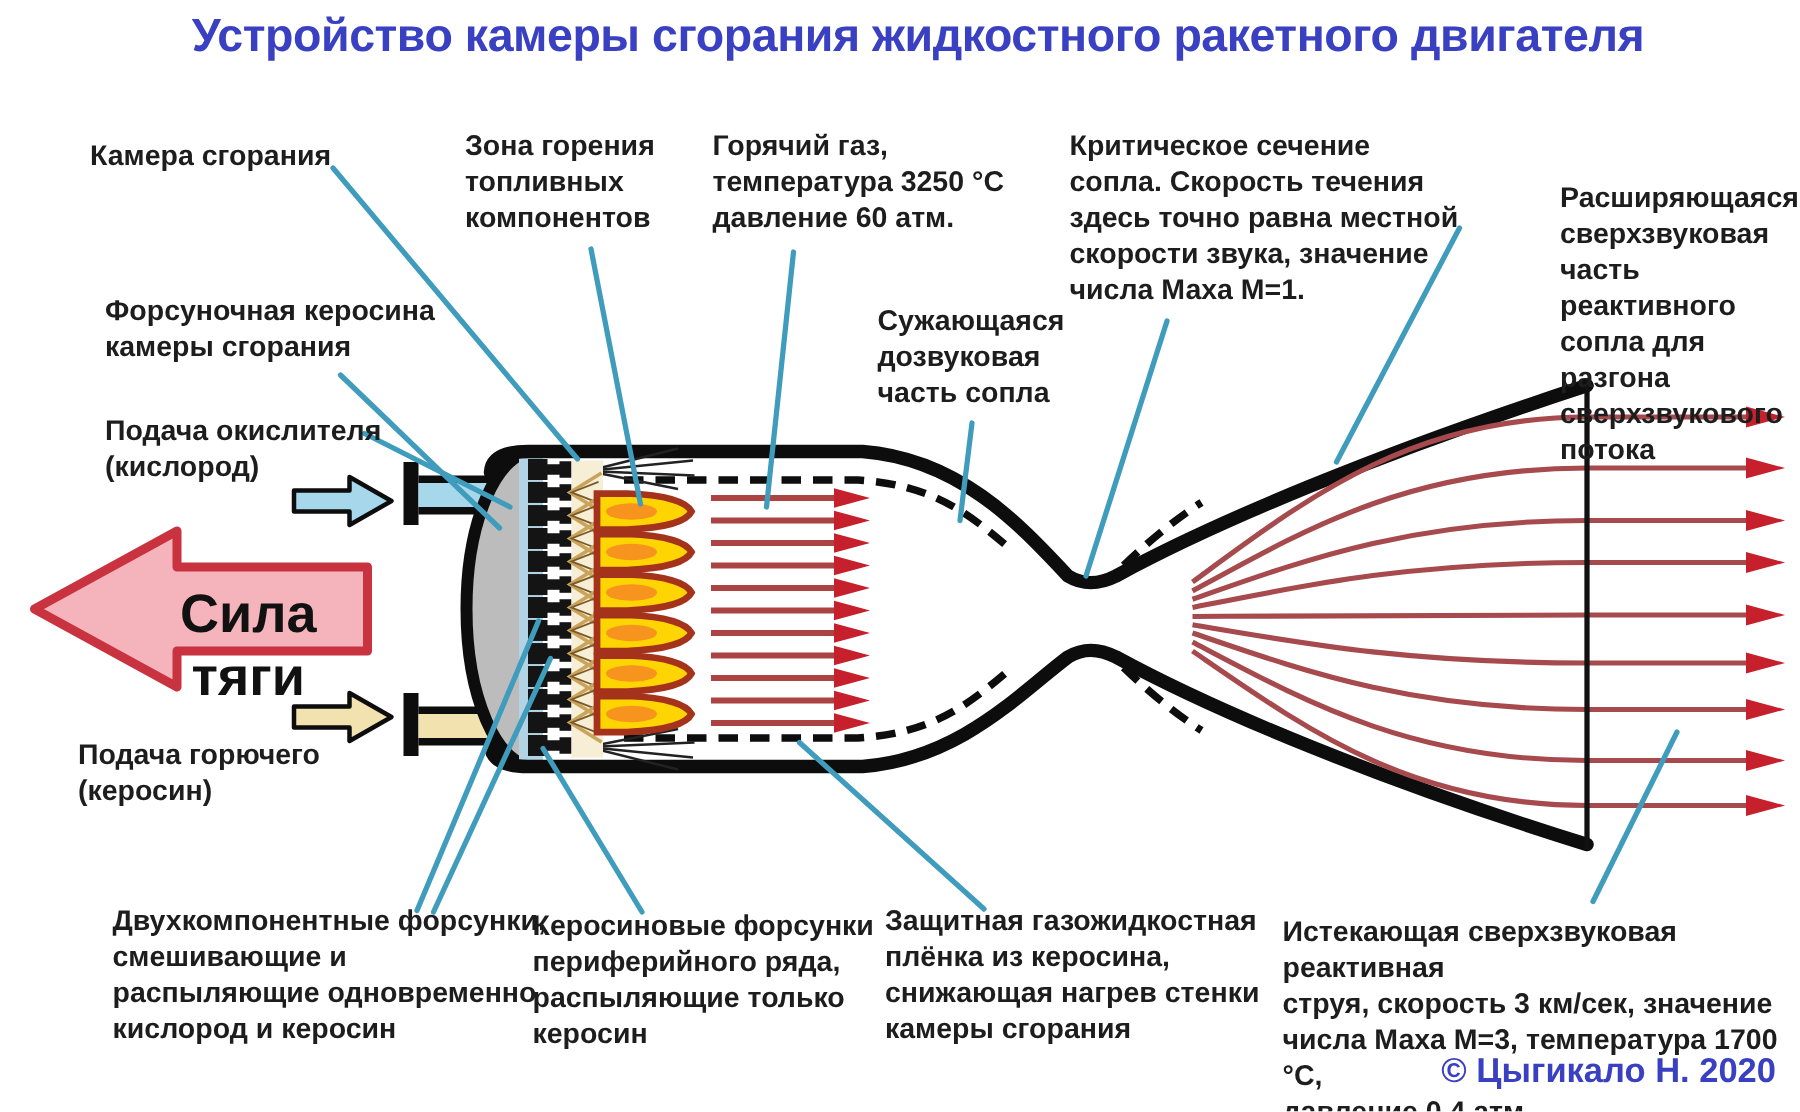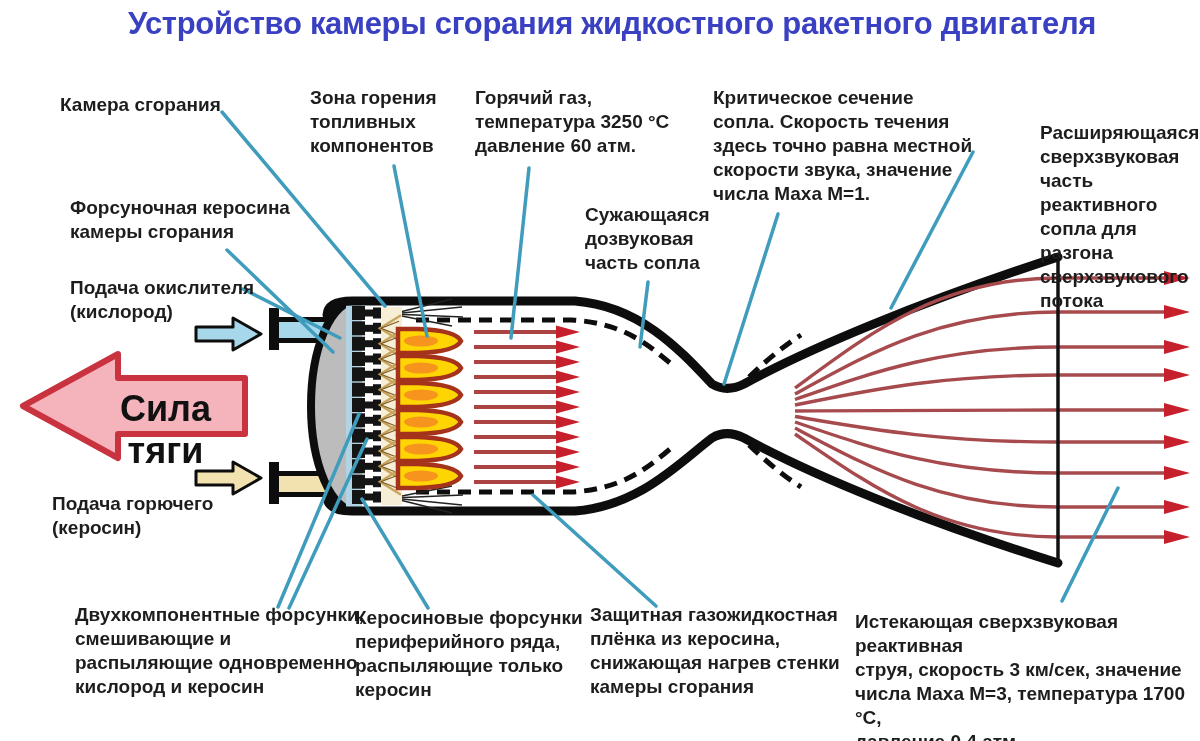--- a/index.html
+++ b/index.html
@@ -263,13 +263,14 @@
   <div class="label" style="left:590px;top:603px;">Защитная газожидкостная
 плёнка из керосина,
 снижающая нагрев стенки
 камеры сгорания</div>
   <div class="label" style="left:855px;top:610px;">Истекающая сверхзвуковая реактивная
 струя, скорость 3 км/сек, значение
 числа Маха М=3, температура 1700 °C,
 давление 0,4 атм.</div>
 
   <div id="thrust-label">Сила тяги</div>
+  <div id="copyright">© Цыгикало Н. 2020</div>
 </div>
 
 </body></html>

